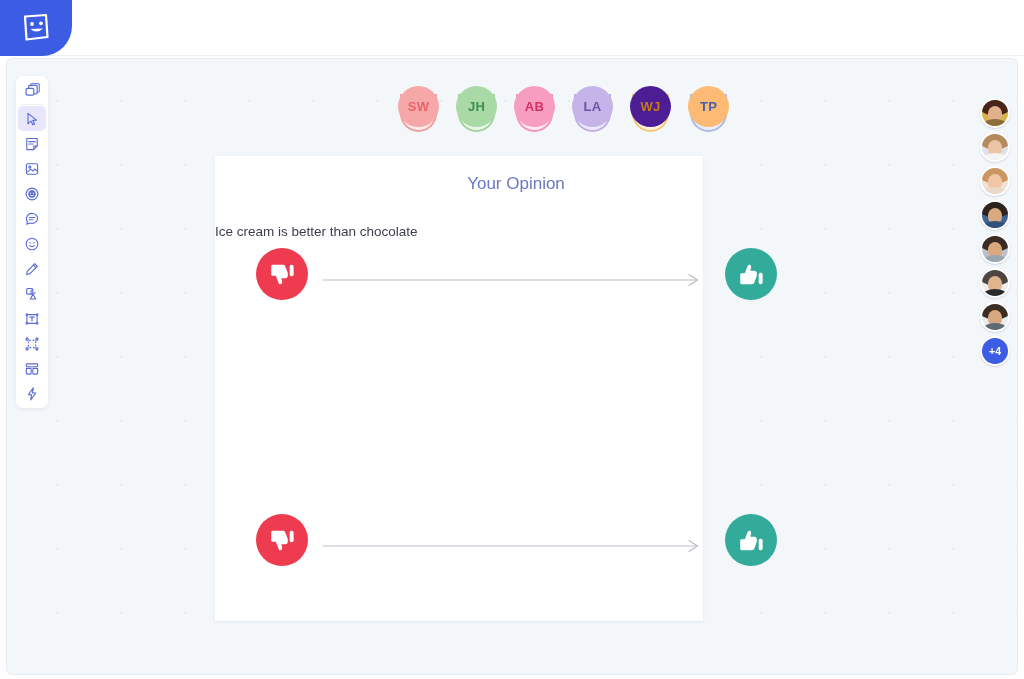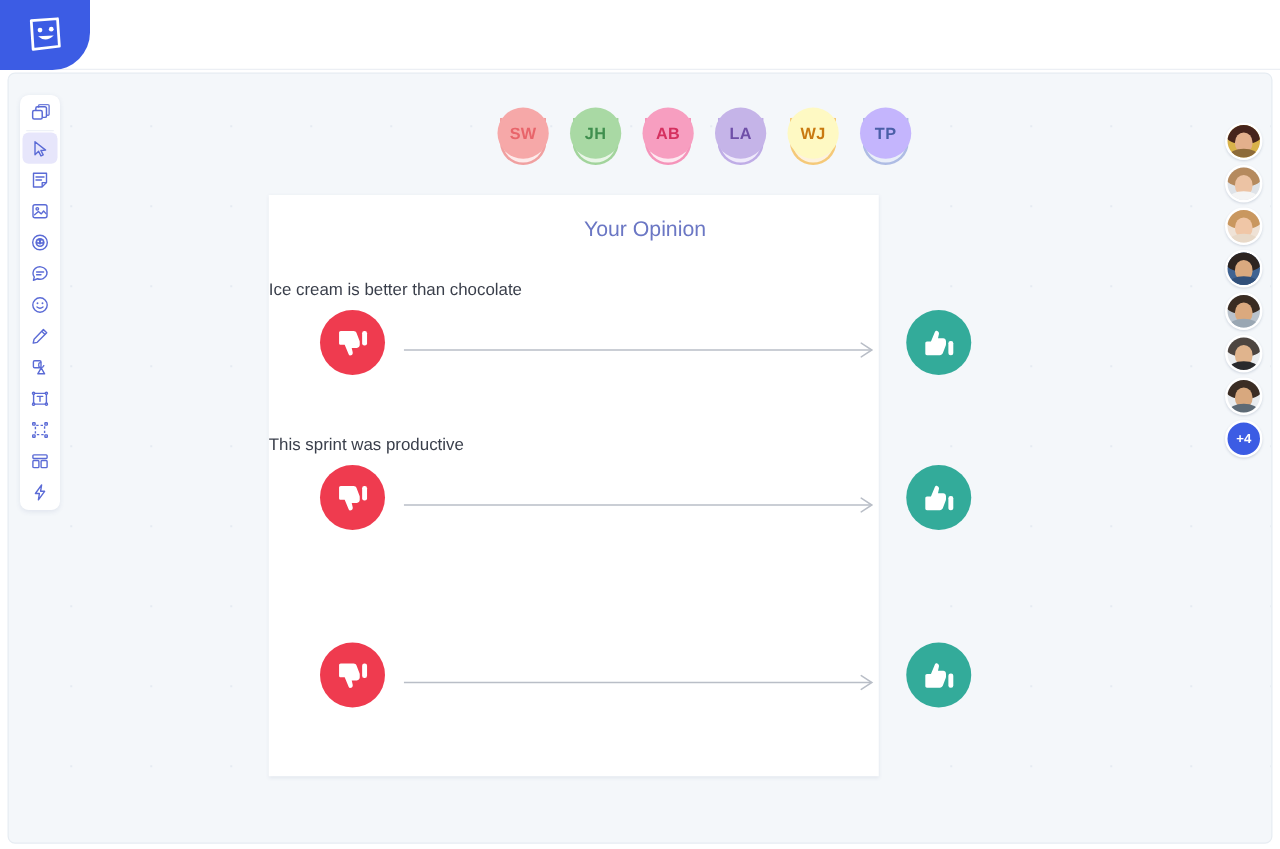--- a/index.html
+++ b/index.html
@@ -314,27 +314,27 @@
     <div class="chip">
       <div class="stack s3" style="border-color:#bfadE6;background:#efeafb"></div>
       <div class="stack s2" style="border-color:#bfadE6;background:#efeafb"></div>
       <div class="stack s1" style="border-color:#bfadE6;background:#efeafb"></div>
       <div class="head" style="background:#c5b4e8;color:#6f4fa8">LA</div>
     </div>
     <div class="chip">
       <div class="stack s3" style="border-color:#f5c978;background:#fdf2de"></div>
       <div class="stack s2" style="border-color:#f5c978;background:#fdf2de"></div>
       <div class="stack s1" style="border-color:#f5c978;background:#fdf2de"></div>
-      <div class="head" style="background:#fef9c3;color:#c97a10">WJ</div>
+      <div class="head" style="background:#4c1d95;color:#c97a10">WJ</div>
     </div>
     <div class="chip">
       <div class="stack s3" style="border-color:#aebce4;background:#e9eef9"></div>
       <div class="stack s2" style="border-color:#aebce4;background:#e9eef9"></div>
       <div class="stack s1" style="border-color:#aebce4;background:#e9eef9"></div>
-      <div class="head" style="background:#c4b5fd;color:#4b5fa8">TP</div>
+      <div class="head" style="background:#fdba74;color:#4b5fa8">TP</div>
     </div>
   </div>
 
   <div class="card">
     <div class="card-title">Your Opinion</div>
 
     <div class="row" style="top:68px">
       <div class="row-label">Ice cream is better than chocolate</div>
       <div class="row-track">
         <div class="endbtn neg">
@@ -355,47 +355,20 @@
           <span>
             <svg width="27" height="27" viewBox="0 0 24 24" fill="#ffffff">
               <path d="M3.2 20.6h9.1c1.0 0 1.9-.6 2.2-1.5l2.1-5.6c.1-.3.1-.5.1-.8V10.6c0-1.1-.9-2-2-2H11l.7-3.1c.2-1-.3-1.9-1.2-2.2-.7-.2-1.4.1-1.7.8L6 10.8H3.2c-.7 0-1.2.5-1.2 1.2v7.4c0 .7.5 1.2 1.2 1.2z"></path>
               <rect x="18.4" y="10.4" width="3.5" height="10.2" rx="1.6"></rect>
             </svg>
           </span>
         </div>
       </div>
     </div>
 
-    <div class="row" style="top:192px">
-      <div class="row-label">This sprint was productive</div>
-      <div class="row-track">
-        <div class="endbtn neg">
-          <span>
-            <svg width="27" height="27" viewBox="0 0 24 24" fill="#ffffff">
-              <path d="M3.2 3.4h9.1c1.0 0 1.9.6 2.2 1.5l2.1 5.6c.1.3.1.5.1.8v2.1c0 1.1-.9 2-2 2H11l.7 3.1c.2 1-.3 1.9-1.2 2.2-.7.2-1.4-.1-1.7-.8L6 13.2H3.2c-.7 0-1.2-.5-1.2-1.2V4.6c0-.7.5-1.2 1.2-1.2z"></path>
-              <rect x="18.4" y="3.4" width="3.5" height="10.2" rx="1.6"></rect>
-            </svg>
-          </span>
-        </div>
-        <div class="arrow">
-          <svg width="380" height="14" viewBox="0 0 380 14">
-            <line x1="0" y1="7" x2="374" y2="7" stroke="#b9bec7" stroke-width="1.2"></line>
-            <path d="M366 1.5 L374.5 7 L366 12.5" fill="none" stroke="#b9bec7" stroke-width="1.2" stroke-linecap="round"></path>
-          </svg>
-        </div>
-        <div class="endbtn pos">
-          <span>
-            <svg width="27" height="27" viewBox="0 0 24 24" fill="#ffffff">
-              <path d="M3.2 20.6h9.1c1.0 0 1.9-.6 2.2-1.5l2.1-5.6c.1-.3.1-.5.1-.8V10.6c0-1.1-.9-2-2-2H11l.7-3.1c.2-1-.3-1.9-1.2-2.2-.7-.2-1.4.1-1.7.8L6 10.8H3.2c-.7 0-1.2.5-1.2 1.2v7.4c0 .7.5 1.2 1.2 1.2z"></path>
-              <rect x="18.4" y="10.4" width="3.5" height="10.2" rx="1.6"></rect>
-            </svg>
-          </span>
-        </div>
-      </div>
-    </div>
 
     <div class="row" style="top:334px">
       <div class="row-track">
         <div class="endbtn neg">
           <span>
             <svg width="27" height="27" viewBox="0 0 24 24" fill="#ffffff">
               <path d="M3.2 3.4h9.1c1.0 0 1.9.6 2.2 1.5l2.1 5.6c.1.3.1.5.1.8v2.1c0 1.1-.9 2-2 2H11l.7 3.1c.2 1-.3 1.9-1.2 2.2-.7.2-1.4-.1-1.7-.8L6 13.2H3.2c-.7 0-1.2-.5-1.2-1.2V4.6c0-.7.5-1.2 1.2-1.2z"></path>
               <rect x="18.4" y="3.4" width="3.5" height="10.2" rx="1.6"></rect>
             </svg>
           </span>

